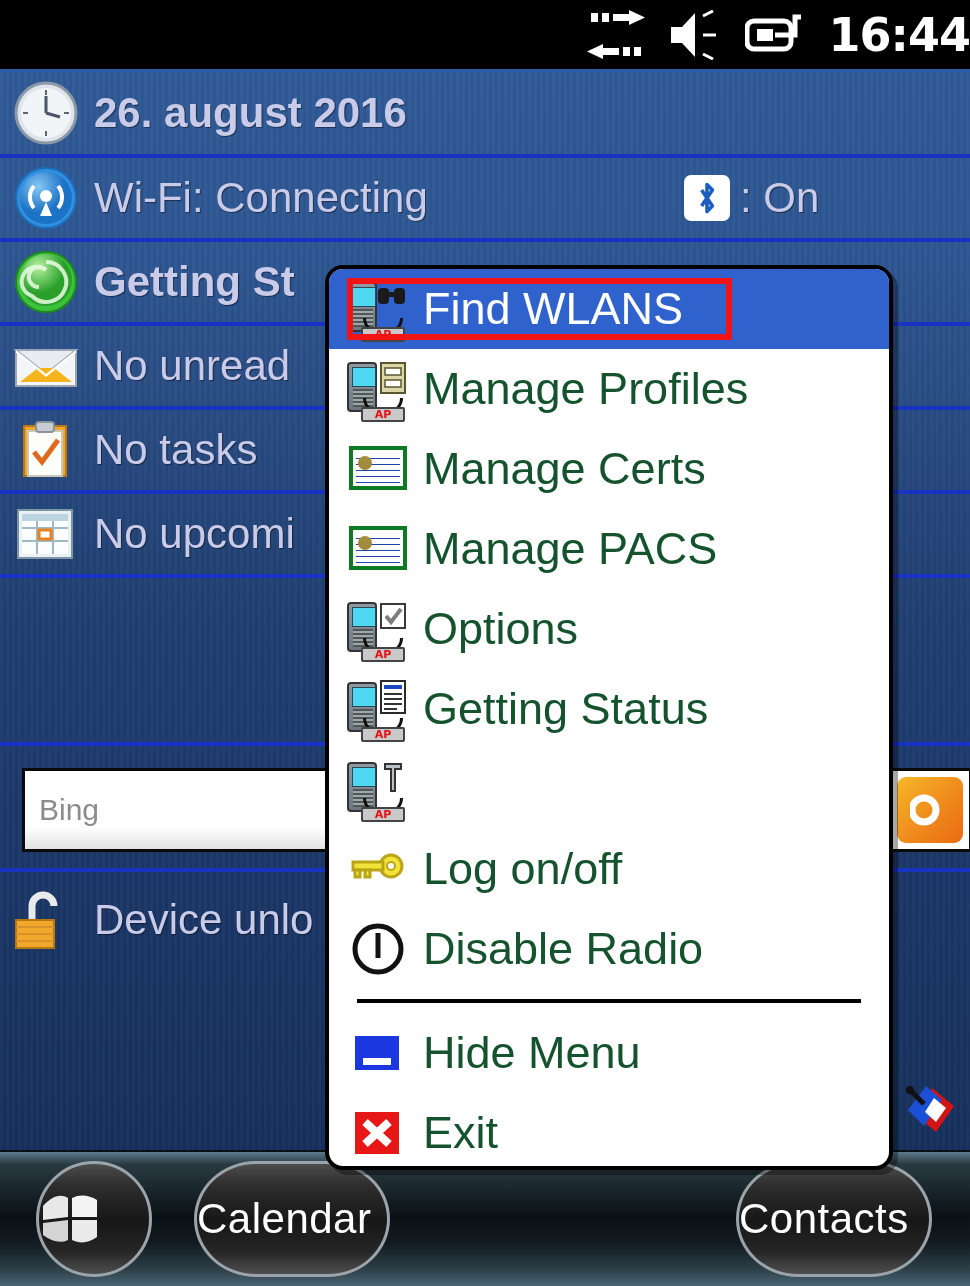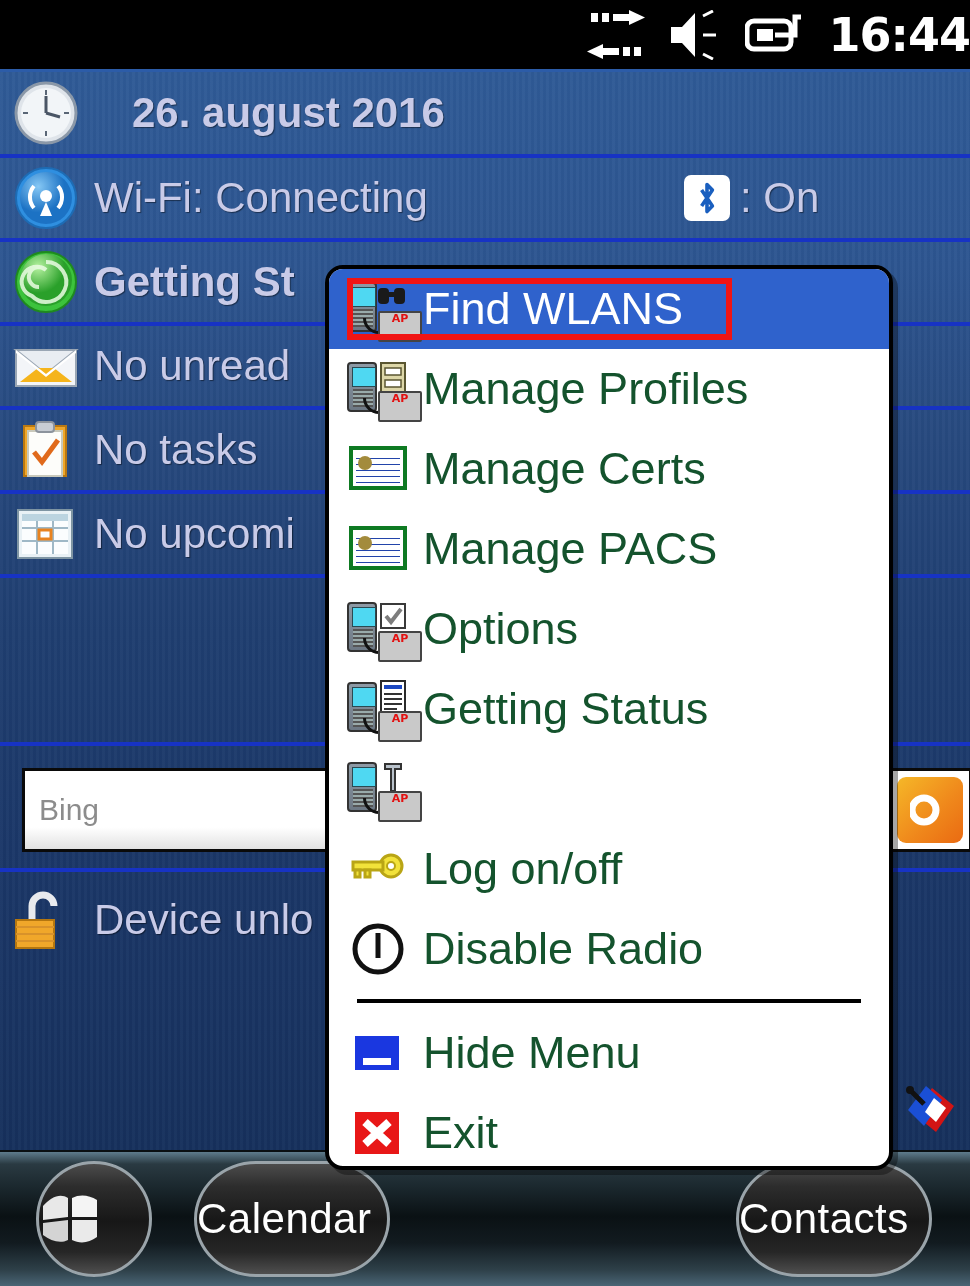--- a/index.html
+++ b/index.html
@@ -31,21 +31,21 @@
            pointer-events:none;}
 
   .row { position:relative; display:flex; align-items:center;
          border-bottom:4px solid #1733c4; padding-left:10px; z-index:2; }
   .row .ricon { width:72px; height:72px; flex:0 0 72px; position:relative;
                 margin-right:12px; }
   .row .rlabel { color:#c9cbe8; font-size:42px; white-space:nowrap;
                  text-shadow:1px 1px 1px rgba(0,0,0,.45); }
   .row .rlabel.bold { font-weight:bold; }
 
-  #r-date  { height:86px;gap:38px; }
+  #r-date  { height:86px; }
   #r-wifi  { height:84px; }
   #r-start { height:84px; }
   #r-mail  { height:84px; }
   #r-task  { height:84px; }
   #r-appt  { height:84px; }
   #r-win   { height:168px; justify-content:center; padding-left:0; }
   #r-bing  { height:126px; border-bottom:4px solid #1733c4; }
   #r-lock  { height:96px; border-bottom:none; }
 
   .bt-wrap { position:absolute; left:660px; display:flex; align-items:center; gap:10px;padding-left:24px; }
@@ -100,21 +100,21 @@
   .msep { height:4px; background:#000; margin:10px 28px 10px 28px; }
 
   
   .pda { position:absolute; left:0; top:4px; width:30px; height:50px;
          background:linear-gradient(to bottom,#8e9aa6,#6d7884);
          border:2px solid #333; border-radius:4px; }
   .pda::before { content:""; position:absolute; left:3px; top:3px; width:22px; height:18px;
          background:#4fd8f2; border:1px solid #2a4a52; }
   .pda::after { content:""; position:absolute; left:4px; top:25px; width:20px; height:18px;
          background:repeating-linear-gradient(to bottom,#555 0 2px,#9aa 2px 4px); }
-  .apbar { position:absolute; left:31px; bottom:-2px; width:44px; height:31px;
+  .apbar { position:absolute; left:14px; bottom:-2px; width:44px; height:15px;
          background:#c9c9c9; border:2px solid #444; border-radius:2px;
          color:#e31010; font-size:11px; font-weight:bold; text-align:center;
          line-height:11px; font-family:"DejaVu Sans", sans-serif; }
   .arc { position:absolute; left:16px; top:40px; width:40px; height:16px;
          border:3px solid #111; border-top:none; border-radius:0 0 22px 22px; }
   .cert { position:absolute; left:2px; top:8px; width:58px; height:44px;
           background:#fff; border:4px solid #0e7a22; }
   .cert::before{content:"";position:absolute;inset:3px;
           background:repeating-linear-gradient(to bottom,transparent 0 5px,#2244aa 5px 6px);}
   .cert::after{content:"";position:absolute;left:5px;top:6px;width:14px;height:14px;

